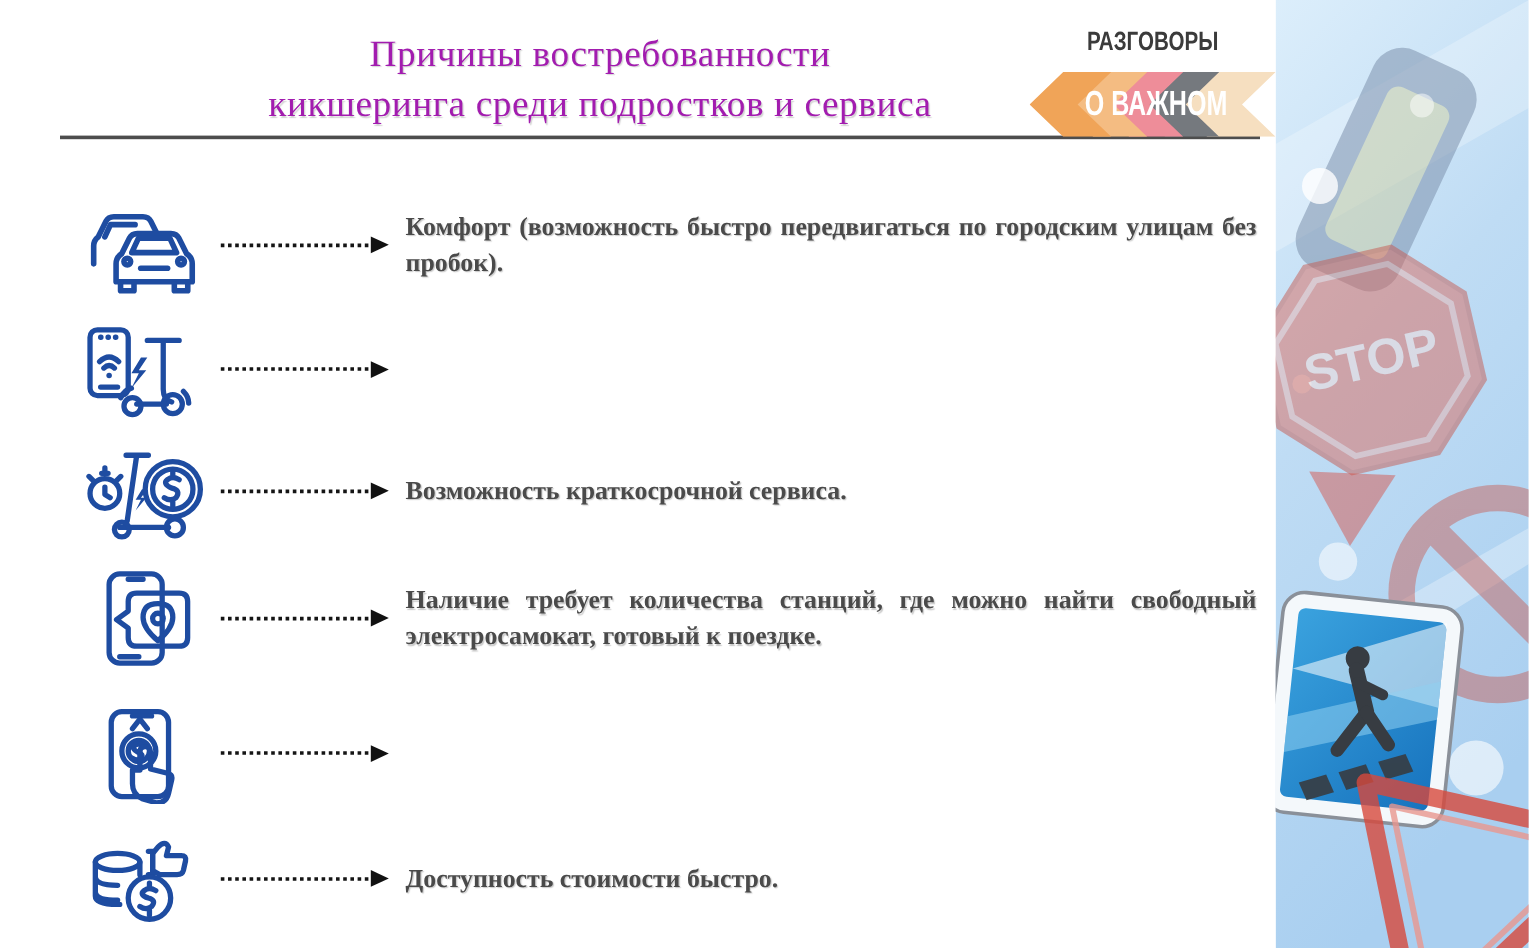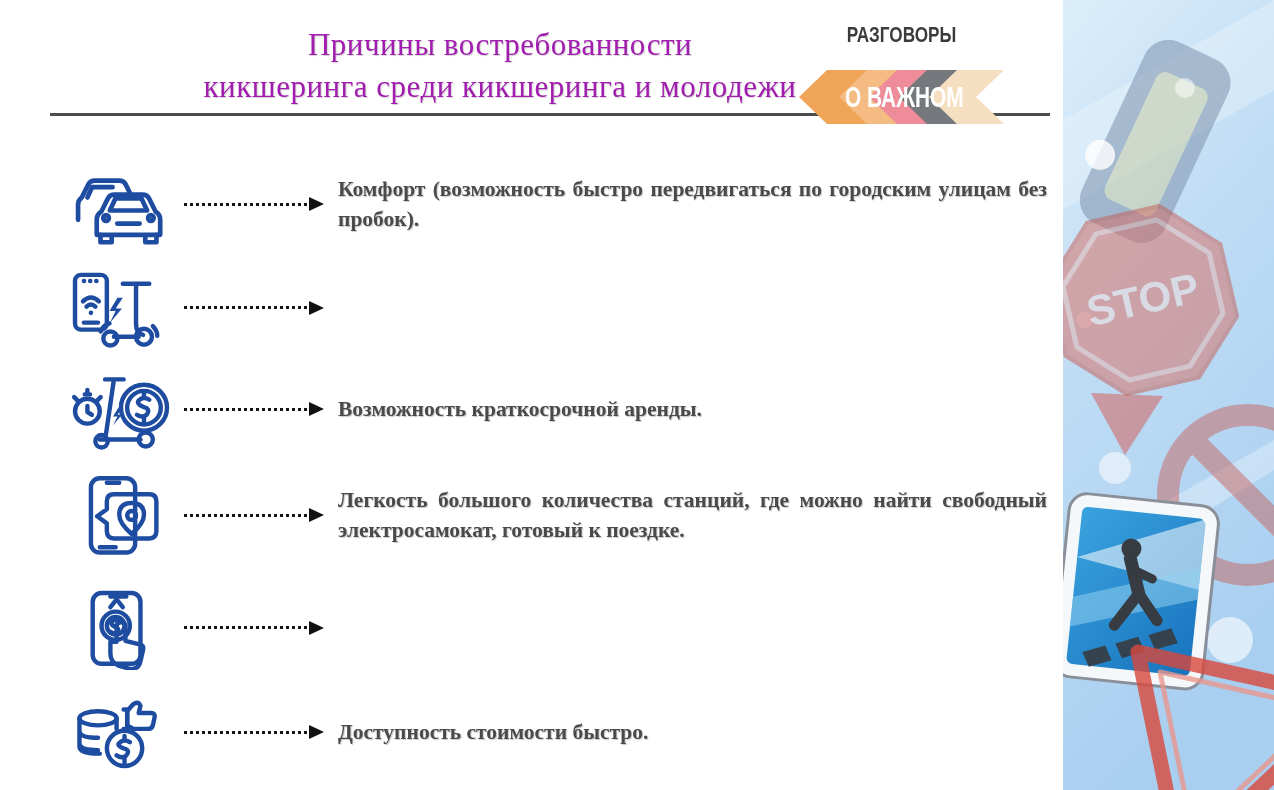--- a/index.html
+++ b/index.html
@@ -6,25 +6,25 @@
   body{width:1274px;height:790px;background:#fff;overflow:hidden;
        font-family:"Liberation Serif",serif;}
   .slide{position:relative;width:1274px;height:790px;background:#fff;}
 
   
   .title{position:absolute;top:24px;left:0;width:1000px;text-align:center;
          font-weight:normal;font-size:31px;line-height:42px;color:#a21caf;
          letter-spacing:.5px;text-shadow:1px 1px 1px rgba(0,0,0,.18);}
   .rule{position:absolute;left:50px;top:113px;width:1000px;height:3px;background:#4d4d4d;}
 
-  .logo{position:absolute;left:799px;top:22px;width:205px;}
+  .logo{position:absolute;left:858px;top:22px;width:205px;}
   .logo-top{display:block;text-align:center;font-family:"Liberation Sans",sans-serif;
             font-weight:bold;font-size:22px;color:#3b3b3b;
             transform:scaleX(.78);transform-origin:center;white-space:nowrap;}
-  .banner{position:relative;width:205px;height:54px;margin-top:22px;}
+  .banner{position:relative;width:205px;height:54px;margin-top:12px;}
   .banner svg{position:absolute;left:0;top:0;}
   .banner-text{position:absolute;left:0;top:0;width:205px;height:54px;line-height:54px;
                text-align:center;color:#fff;font-family:"Liberation Sans",sans-serif;
                font-weight:bold;font-size:29px;transform:scaleX(.72);
                transform-origin:55% center;white-space:nowrap;}
 
   
   .content{position:absolute;left:0;top:152px;width:1063px;padding:0 16px 0 62px;
            box-sizing:border-box;}
   .row{display:flex;align-items:center;}
@@ -43,21 +43,21 @@
   .ic{stroke:#1e4ca1;stroke-width:5;fill:none;stroke-linecap:round;stroke-linejoin:round;}
   .icf{fill:#1e4ca1;stroke:none;}
 </style>
 </head>
 <body>
 
 <div class="slide">
 
   <div class="title">
     <span>Причины востребованности</span><br>
-    <span>кикшеринга среди кикшеринга и молодежи</span>
+    <span>кикшеринга среди подростков и сервиса</span>
   </div>
   <div class="rule"></div>
 
   <div class="logo">
     <span class="logo-top">РАЗГОВОРЫ</span>
     <div class="banner">
       <svg width="205" height="54" viewBox="0 0 205 54">
         <polygon points="148,0 205,0 177,27 205,54 148,54 120,27" fill="#F6DFC0"></polygon>
         <polygon points="113,0 158,0 130,27 158,54 113,54 85,27" fill="#75797E"></polygon>
         <polygon points="83,0 128,0 100,27 128,54 83,54 55,27" fill="#EE8D99"></polygon>
@@ -123,38 +123,38 @@
           <path class="icf" d="M57 46 l-6 10 h5 l-5 10 10-12 h-5 l6-8 z"></path>
           <circle class="ic" cx="86" cy="46" r="26"></circle>
             <circle class="ic" cx="86" cy="46" r="19"></circle>
           <path class="ic" d="M92 37 q-6-4-11 0 t4 8 q9 2 4 9 q-5 4-11 0 M86 30 v5 M86 57 v5"></path>
         </svg>
       </div>
       <div class="arrow">
           <span class="dots"></span>
           <span class="head"></span>
         </div>
-      <div class="text">Возможность краткосрочной аренды.</div>
+      <div class="text">Возможность краткосрочной сервиса.</div>
     </div>
 
     <div class="row" style="height:112px">
       <div class="icon-box">
         <svg viewBox="0 0 120 95">
           <rect class="ic" x="26" y="6" width="50" height="84" rx="10"></rect>
           <path class="ic" d="M36 84 h18 M44 11 h14"></path>
           <path class="ic" d="M52 24 h40 q8 0 8 8 v34 q0 8-8 8 h-40 q-8 0-8-8 v-9 l-11-8 11-8 v-9 q0-8 8-8 z" fill="#fff"></path>
           <path class="ic" d="M72 34 q-14 0-14 13 q0 10 14 22 q14-12 14-22 q0-13-14-13 z"></path>
           <circle class="ic" cx="72" cy="48" r="5"></circle>
         </svg>
       </div>
       <div class="arrow">
           <span class="dots"></span>
           <span class="head"></span>
         </div>
-      <div class="text">Легкость большого количества станций, где можно найти свободный электросамокат, готовый к поездке.</div>
+      <div class="text">Наличие требует количества станций, где можно найти свободный электросамокат, готовый к поездке.</div>
     </div>
 
     <div class="row" style="height:113px">
       <div class="icon-box">
         <svg viewBox="0 0 120 95">
           <rect class="ic" x="28" y="8" width="54" height="80" rx="10"></rect>
           <path class="ic" d="M48 12 h18"></path>
           <path class="ic" d="M48 24 l7-9 7 9"></path>
           <circle class="ic" cx="54" cy="45" r="16"></circle>
             <circle class="ic" cx="54" cy="45" r="10"></circle>

